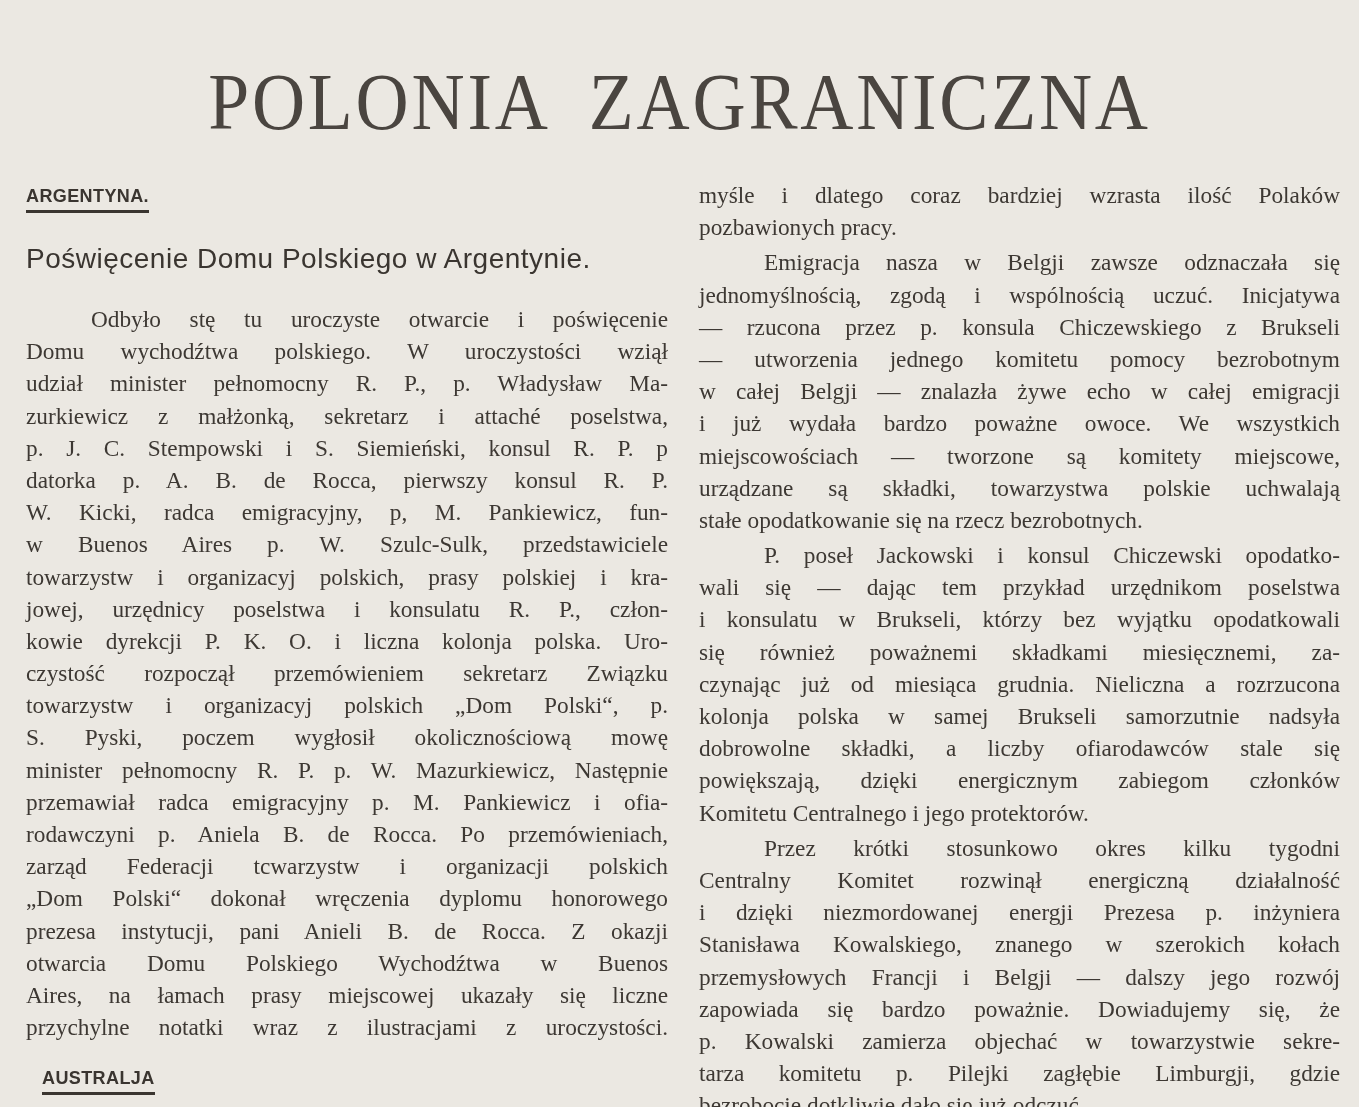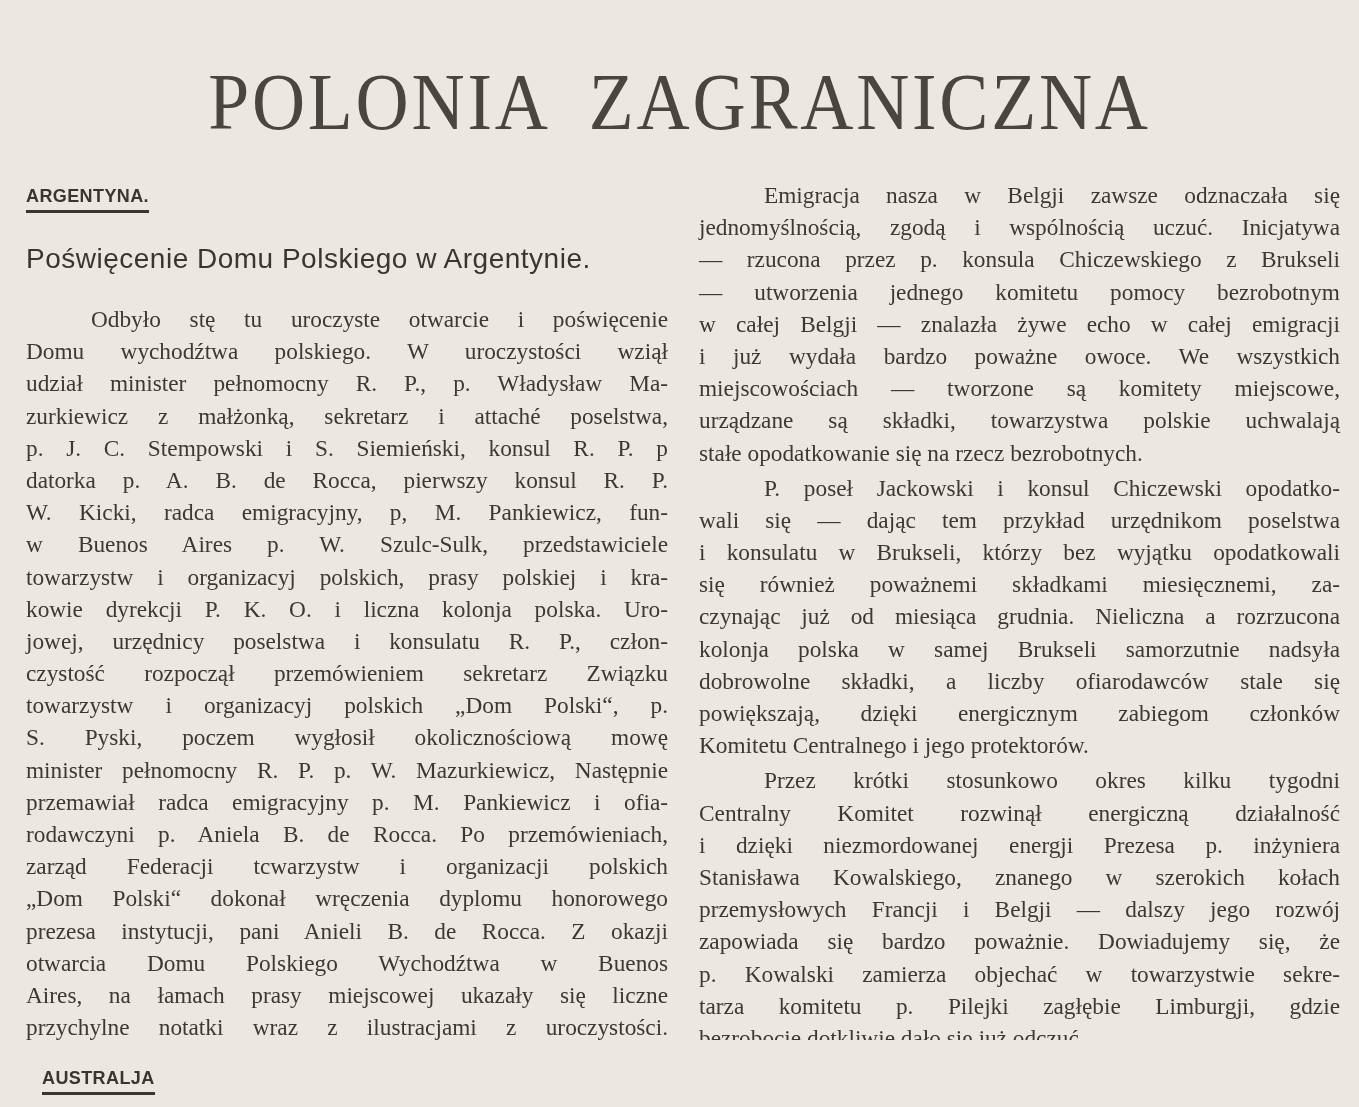--- a/index.html
+++ b/index.html
@@ -106,39 +106,43 @@
     <div class="para">
       <span class="line indent-first">Odbyło stę tu uroczyste otwarcie i poświęcenie</span>
       <span class="line">Domu wychodźtwa polskiego. W uroczystości wziął</span>
       <span class="line">udział minister pełnomocny R. P., p. Władysław Ma-</span>
       <span class="line">zurkiewicz z małżonką, sekretarz i attaché poselstwa,</span>
       <span class="line">p. J. C. Stempowski i S. Siemieński, konsul R. P. p</span>
       <span class="line">datorka p. A. B. de Rocca, pierwszy konsul R. P.</span>
       <span class="line">W. Kicki, radca emigracyjny, p, M. Pankiewicz, fun-</span>
       <span class="line">w Buenos Aires p. W. Szulc-Sulk, przedstawiciele</span>
       <span class="line">towarzystw i organizacyj polskich, prasy polskiej i kra-</span>
+      <span class="line">jowej, urzędnicy poselstwa i konsulatu R. P., człon-</span>
       <span class="line">kowie dyrekcji P. K. O. i liczna kolonja polska. Uro-</span>
-      <span class="line">jowej, urzędnicy poselstwa i konsulatu R. P., człon-</span>
       <span class="line">czystość rozpoczął przemówieniem sekretarz Związku</span>
       <span class="line">towarzystw i organizacyj polskich „Dom Polski“, p.</span>
       <span class="line">S. Pyski, poczem wygłosił okolicznościową mowę</span>
       <span class="line">minister pełnomocny R. P. p. W. Mazurkiewicz, Następnie</span>
       <span class="line">przemawiał radca emigracyjny p. M. Pankiewicz i ofia-</span>
       <span class="line">rodawczyni p. Aniela B. de Rocca. Po przemówieniach,</span>
       <span class="line">zarząd Federacji tcwarzystw i organizacji polskich</span>
       <span class="line">„Dom Polski“ dokonał wręczenia dyplomu honorowego</span>
       <span class="line">prezesa instytucji, pani Anieli B. de Rocca. Z okazji</span>
       <span class="line">otwarcia Domu Polskiego Wychodźtwa w Buenos</span>
       <span class="line">Aires, na łamach prasy miejscowej ukazały się liczne</span>
       <span class="line">przychylne notatki wraz z ilustracjami z uroczystości.</span>
     </div>
     <span class="section-label australja">AUSTRALJA</span>
   </div>
 
   <div class="col col-right">
+    <div class="para right-para">
+      <span class="line">myśle i dlatego coraz bardziej wzrasta ilość Polaków</span>
+      <span class="line last">pozbawionych pracy.</span>
+    </div>
     <div class="para right-para">
       <span class="line indent-first">Emigracja nasza w Belgji zawsze odznaczała się</span>
       <span class="line">jednomyślnością, zgodą i wspólnością uczuć. Inicjatywa</span>
       <span class="line">— rzucona przez p. konsula Chiczewskiego z Brukseli</span>
       <span class="line">— utworzenia jednego komitetu pomocy bezrobotnym</span>
       <span class="line">w całej Belgji — znalazła żywe echo w całej emigracji</span>
       <span class="line">i już wydała bardzo poważne owoce. We wszystkich</span>
       <span class="line">miejscowościach — tworzone są komitety miejscowe,</span>
       <span class="line">urządzane są składki, towarzystwa polskie uchwalają</span>
       <span class="line last">stałe opodatkowanie się na rzecz bezrobotnych.</span>

